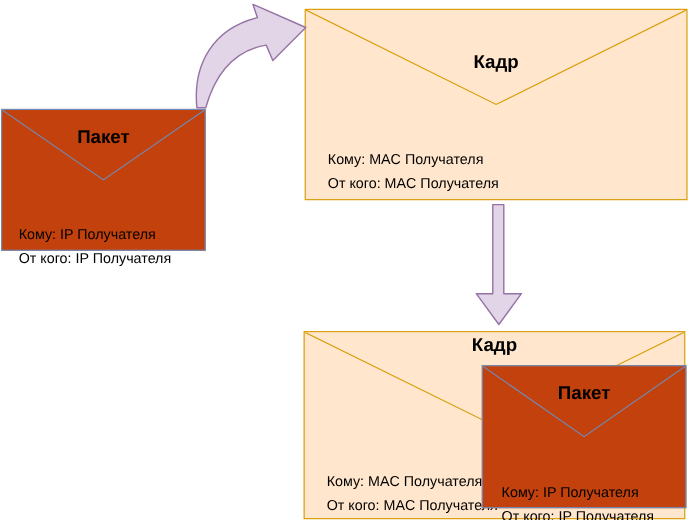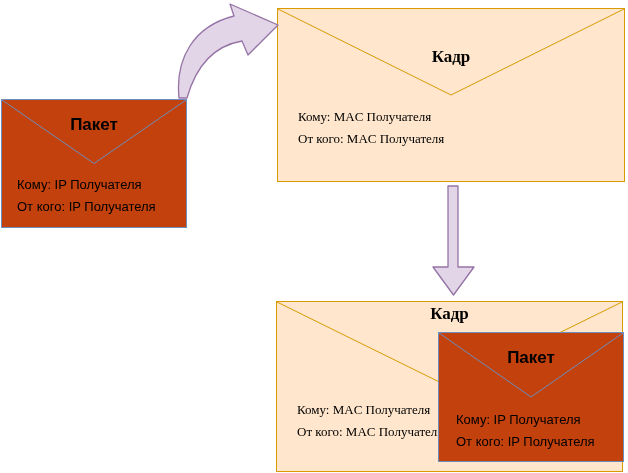--- a/index.html
+++ b/index.html
@@ -14,21 +14,21 @@
     height: 473px;
     background: #ffffff;
     overflow: hidden;
   }
   .envelope {
     position: absolute;
     box-sizing: border-box;
     border: 1px solid;
   }
   .envelope.blue   { background: #c2410c; border-color: #6c8ebf; }
-  .envelope.orange { background: #ffe6cc; border-color: #d79b00; font-family: Liberation Serif, serif; }
+  .envelope.orange { background: #ffe6cc; border-color: #d79b00; }
   .flap {
     position: absolute;
     left: 0; top: 0;
     width: 100%; height: 100%;
     display: block;
   }
   .env-title {
     position: absolute;
     left: 0;
     width: 100%;
@@ -38,20 +38,21 @@
     line-height: 20px;
     color: #000000;
     white-space: nowrap;
   }
   .env-line {
     position: absolute;
     font-size: 13px;
     line-height: 16px;
     color: #000000;
     white-space: nowrap;
+    margin-top: 28px;
   }
   .arrows {
     position: absolute;
     left: 0; top: 0;
     width: 628px; height: 473px;
     pointer-events: none;
   }
   
   #env-packet-left .env-title   { top: 15px; }
   #env-packet-left .line1       { left: 15px; top: 77px; }

